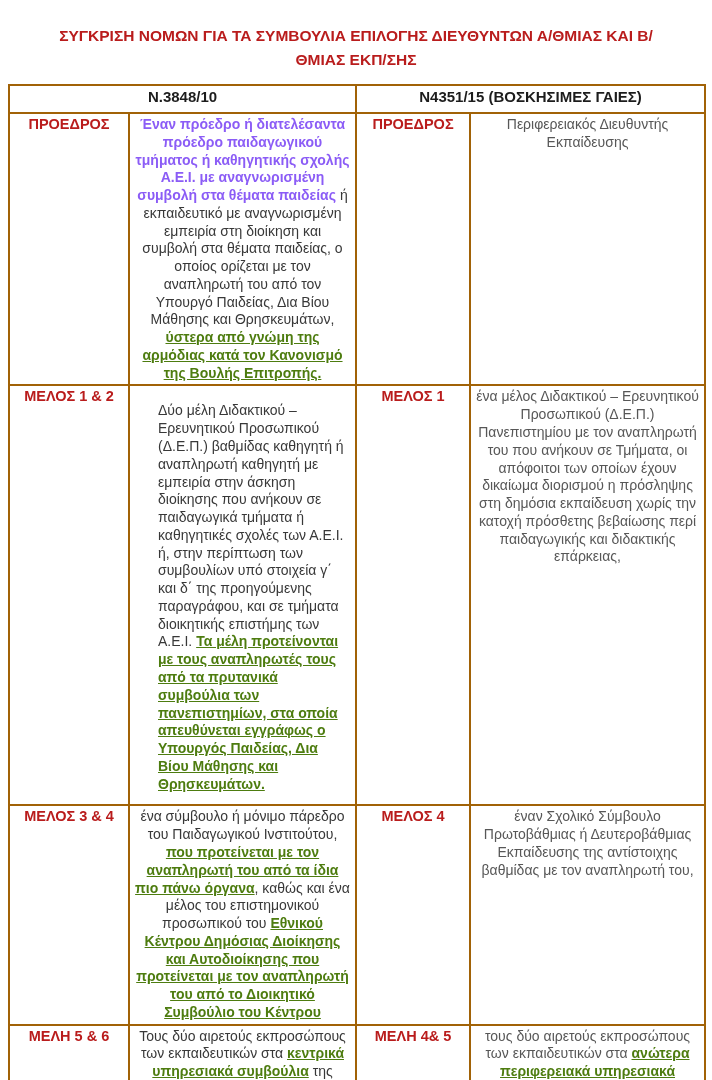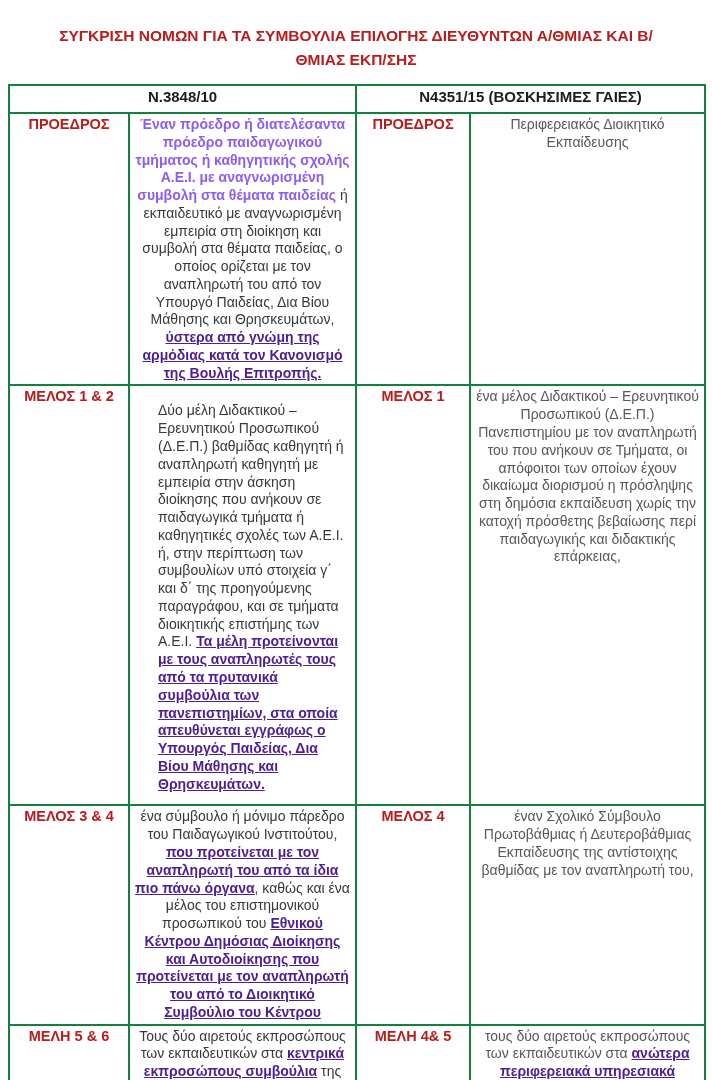--- a/index.html
+++ b/index.html
@@ -20,21 +20,21 @@
     line-height:24px;
     color:#b91c1c;
   }
   table.compare{
     border-collapse:collapse;
     table-layout:fixed;
     width:696px;
     margin:10px 0 0 8px;
   }
   table.compare td, table.compare th{
-    border:2px solid #15803d;
+    border:2px solid #a16207;
     vertical-align:top;
     padding:2px 5px;
     overflow:hidden;
   }
   th.law-header{
     height:22px;
     font-size:15px;
     font-weight:bold;
     text-align:center;
     color:#1c1c1c;
@@ -51,21 +51,21 @@
     font-size:14px;
     line-height:1.27;
     text-align:center;
   }
   td.provision.align-left{text-align:left;padding-left:28px;}
   td.provision.pad-top{padding-top:16px;}
   td.left-col{color:#383838;}
   td.right-col{color:#575757;}
   .seg-regular{font-weight:normal;}
   .seg-bold{font-weight:bold;color:#8b5cf6;}
-  .seg-bold-underline{font-weight:bold;text-decoration:underline;color:#4c1d95;}
+  .seg-bold-underline{font-weight:bold;text-decoration:underline;color:#4d7c0f;}
 </style>
 </head>
 <body>
 
 <div class="title">ΣΥΓΚΡΙΣΗ ΝΟΜΩΝ ΓΙΑ ΤΑ ΣΥΜΒΟΥΛΙΑ ΕΠΙΛΟΓΗΣ ΔΙΕΥΘΥΝΤΩΝ Α/ΘΜΙΑΣ ΚΑΙ Β/ΘΜΙΑΣ ΕΚΠ/ΣΗΣ</div>
 
 <table class="compare">
   <colgroup>
     <col style="width:120px">
     <col style="width:227px">
@@ -76,34 +76,34 @@
     <tr>
       <th class="law-header" colspan="2">Ν.3848/10</th>
       <th class="law-header" colspan="2">Ν4351/15 (ΒΟΣΚΗΣΙΜΕΣ ΓΑΙΕΣ)</th>
     </tr>
   </thead>
   <tbody>
     <tr style="height:237px">
       <td class="role-label">ΠΡΟΕΔΡΟΣ</td>
       <td class="provision left-col"><span class="seg-bold">Έναν πρόεδρο ή διατελέσαντα πρόεδρο παιδαγωγικού τμήματος ή καθηγητικής σχολής Α.Ε.Ι. με αναγνωρισμένη συμβολή στα θέματα παιδείας </span><span class="seg-regular">ή εκπαιδευτικό με αναγνωρισμένη εμπειρία στη διοίκηση και συμβολή στα θέματα παιδείας, ο οποίος ορίζεται με τον αναπληρωτή του από τον Υπουργό Παιδείας, Δια Βίου Μάθησης και Θρησκευμάτων, </span><span class="seg-bold-underline">ύστερα από γνώμη της αρμόδιας κατά τον Κανονισμό της Βουλής Επιτροπής.</span></td>
       <td class="role-label">ΠΡΟΕΔΡΟΣ</td>
-      <td class="provision right-col"><span class="seg-regular">Περιφερειακός Διοικητικό Εκπαίδευσης</span></td>
+      <td class="provision right-col"><span class="seg-regular">Περιφερειακός Διευθυντής Εκπαίδευσης</span></td>
     </tr>
     <tr style="height:420px">
       <td class="role-label">ΜΕΛΟΣ 1 &amp; 2</td>
       <td class="provision left-col align-left pad-top"><span class="seg-regular">Δύο μέλη Διδακτικού – Ερευνητικού Προσωπικού (Δ.Ε.Π.) βαθμίδας καθηγητή ή αναπληρωτή καθηγητή με εμπειρία στην άσκηση διοίκησης που ανήκουν σε παιδαγωγικά τμήματα ή καθηγητικές σχολές των Α.Ε.Ι. ή, στην περίπτωση των συμβουλίων υπό στοιχεία γ΄ και δ΄ της προηγούμενης παραγράφου, και σε τμήματα διοικητικής επιστήμης των Α.Ε.Ι. </span><span class="seg-bold-underline">Τα μέλη προτείνονται με τους αναπληρωτές τους από τα πρυτανικά συμβούλια των πανεπιστημίων, στα οποία απευθύνεται εγγράφως ο Υπουργός Παιδείας, Δια Βίου Μάθησης και Θρησκευμάτων.</span></td>
       <td class="role-label">ΜΕΛΟΣ 1</td>
       <td class="provision right-col"><span class="seg-regular">ένα μέλος Διδακτικού – Ερευνητικού Προσωπικού (Δ.Ε.Π.) Πανεπιστημίου με τον αναπληρωτή του που ανήκουν σε Τμήματα, οι απόφοιτοι των οποίων έχουν δικαίωμα διορισμού η πρόσληψης στη δημόσια εκπαίδευση χωρίς την κατοχή πρόσθετης βεβαίωσης περί παιδαγωγικής και διδακτικής επάρκειας,</span></td>
     </tr>
     <tr style="height:214px">
       <td class="role-label">ΜΕΛΟΣ 3 &amp; 4</td>
       <td class="provision left-col"><span class="seg-regular">ένα σύμβουλο ή μόνιμο πάρεδρο του Παιδαγωγικού Ινστιτούτου, </span><span class="seg-bold-underline">που προτείνεται με τον αναπληρωτή του από τα ίδια πιο πάνω όργανα</span><span class="seg-regular">, καθώς και ένα μέλος του επιστημονικού προσωπικού του </span><span class="seg-bold-underline">Εθνικού Κέντρου Δημόσιας Διοίκησης και Αυτοδιοίκησης που προτείνεται με τον αναπληρωτή του από το Διοικητικό Συμβούλιο του Κέντρου</span></td>
       <td class="role-label">ΜΕΛΟΣ 4</td>
       <td class="provision right-col"><span class="seg-regular">έναν Σχολικό Σύμβουλο Πρωτοβάθμιας ή Δευτεροβάθμιας Εκπαίδευσης της αντίστοιχης βαθμίδας με τον αναπληρωτή του,</span></td>
     </tr>
     <tr style="height:115px">
       <td class="role-label">ΜΕΛΗ 5 &amp; 6</td>
-      <td class="provision left-col"><span class="seg-regular">Τους δύο αιρετούς εκπροσώπους των εκπαιδευτικών στα </span><span class="seg-bold-underline">κεντρικά εκπροσώπους συμβούλια</span><span class="seg-regular"> της αντίστοιχης βαθμίδας, που αναπληρώνονται από τους νόμιμους αναπληρωτές τους.</span></td>
+      <td class="provision left-col"><span class="seg-regular">Τους δύο αιρετούς εκπροσώπους των εκπαιδευτικών στα </span><span class="seg-bold-underline">κεντρικά υπηρεσιακά συμβούλια</span><span class="seg-regular"> της αντίστοιχης βαθμίδας, που αναπληρώνονται από τους νόμιμους αναπληρωτές τους.</span></td>
       <td class="role-label">ΜΕΛΗ 4&amp; 5</td>
       <td class="provision right-col"><span class="seg-regular">τους δύο αιρετούς εκπροσώπους των εκπαιδευτικών στα </span><span class="seg-bold-underline">ανώτερα περιφερειακά υπηρεσιακά συμβούλια</span><span class="seg-regular"> της αντίστοιχης βαθμίδας που αναπληρώνονται από τους νόμιμους αναπληρωτές τους.</span></td>
     </tr>
   </tbody>
 </table>
 
 </body></html>

